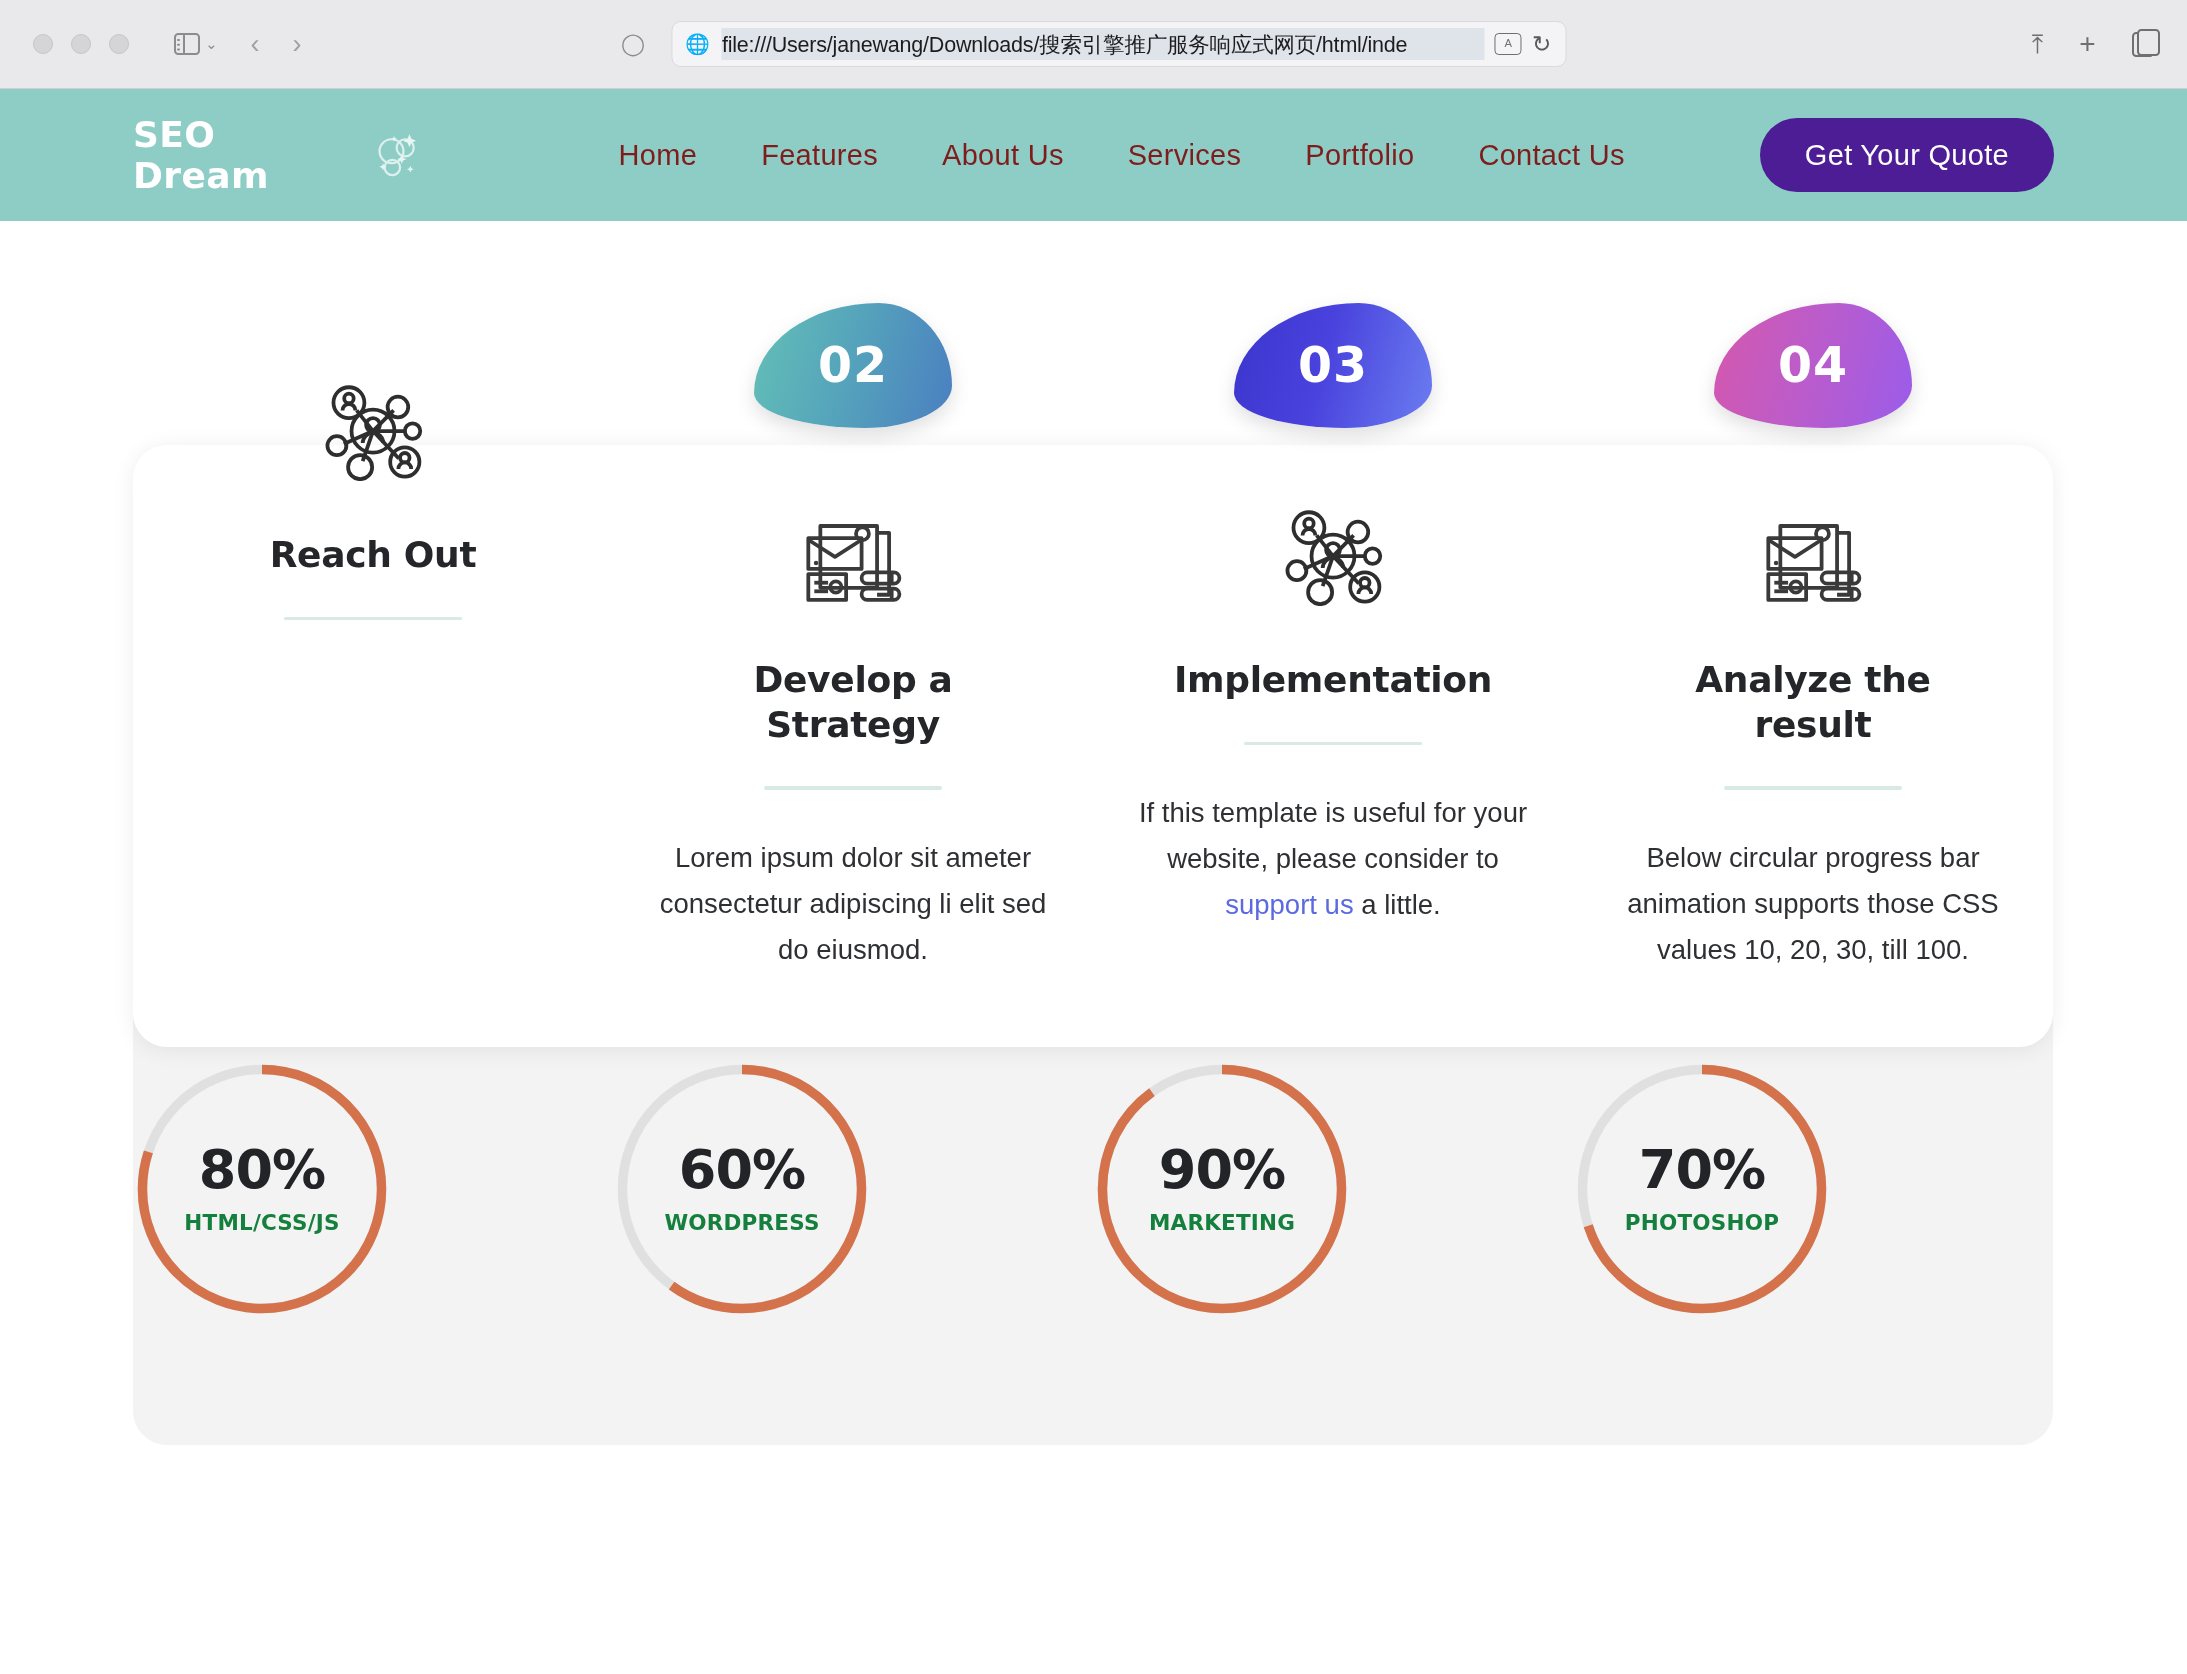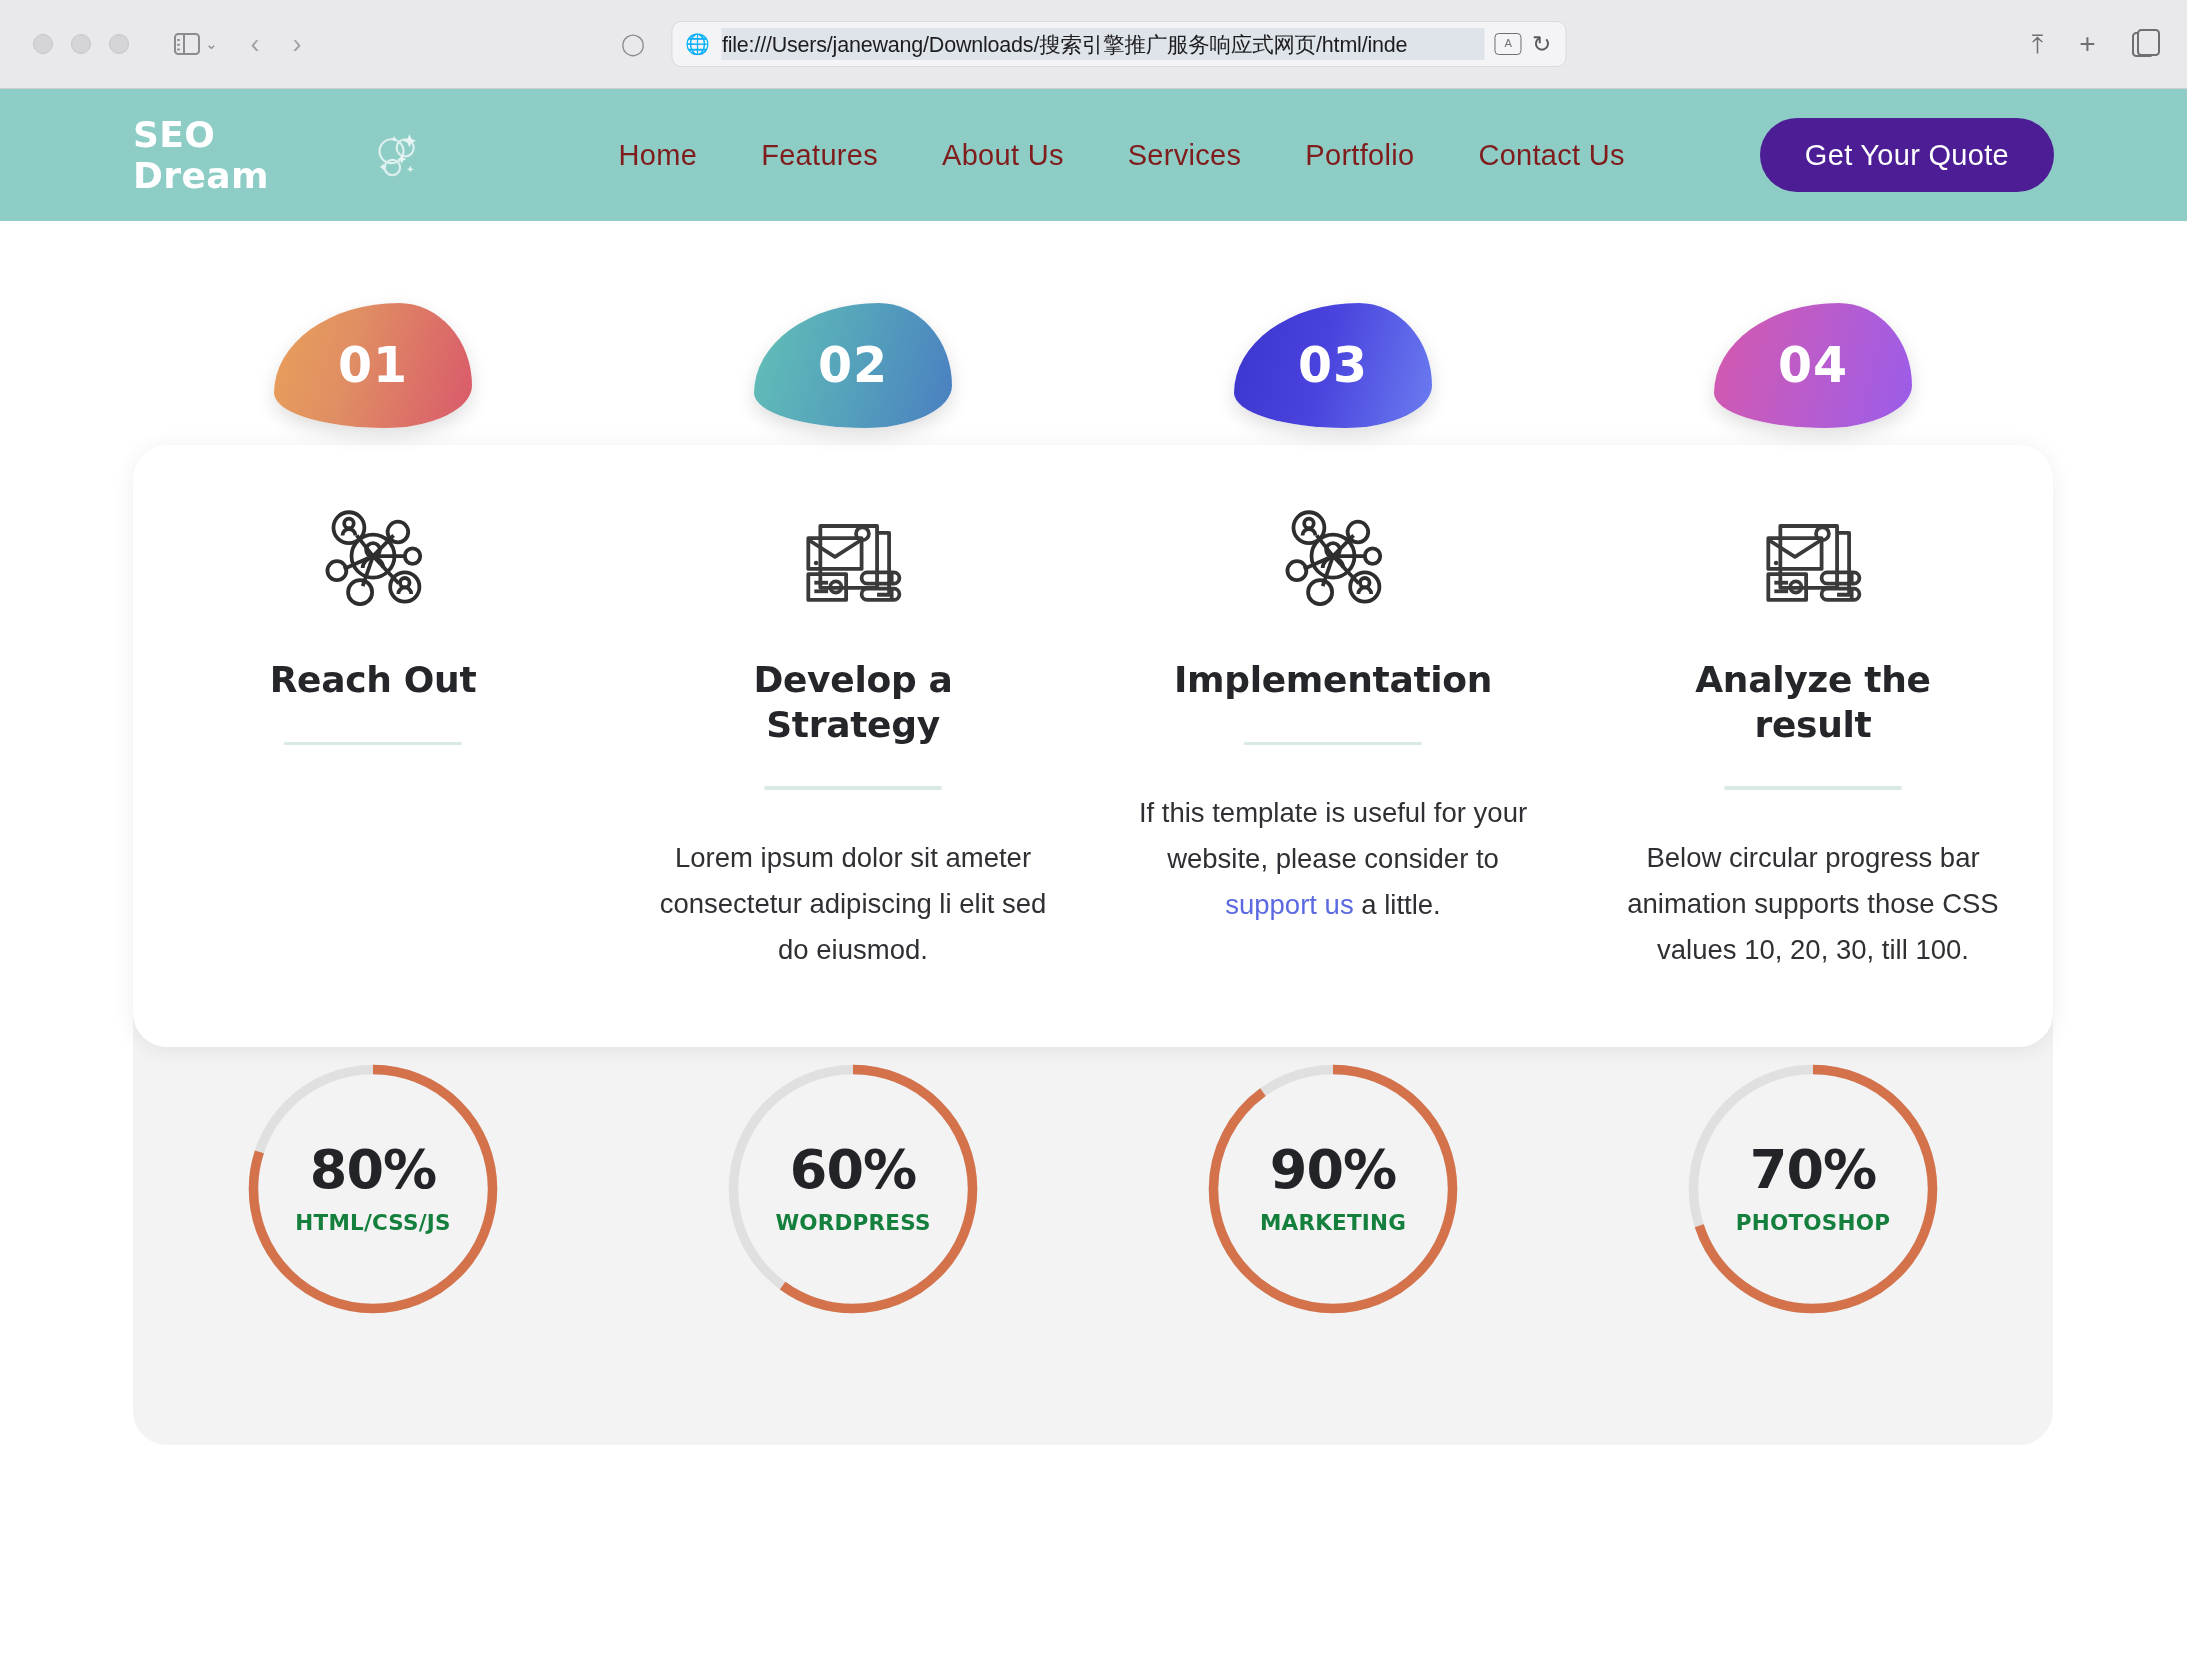--- a/index.html
+++ b/index.html
@@ -292,21 +292,21 @@
   .step-text a { color: #5b6ae0; text-decoration: none; }
 
   
   .progress-grid {
     position: absolute;
     top: 757px; left: 0;
     width: 1920px;
     display: flex;
     z-index: 2;
   }
-  .prog-col { flex: 1 1 0; display: flex; justify-content: center; }
+  .prog-col { flex: 1 1 0; display: flex; justify-content: flex-start; }
   .prog-ring { position: relative; width: 258px; height: 258px; }
   .prog-ring svg { position: absolute; inset: 0; }
   .prog-center {
     position: absolute;
     inset: 0;
     display: flex;
     flex-direction: column;
     align-items: center;
     justify-content: center;
   }
@@ -401,24 +401,20 @@
   </div>
 
   <div class="steps-section">
 
     <div class="white-card"></div>
     <div class="gray-card"></div>
 
     <div class="steps-grid">
 
       <div class="step-col">
-        <div class="blob-wrap">
-          <span class="blob" style="background:linear-gradient(105deg,#e9a05a 0%,#e08f63 38%,#d9596b 100%);"></span>
-          <span class="blob-num">01</span>
-        </div>
         <span class="step-icon">
           <svg viewBox="0 0 128 115" width="110" height="99">
             <g stroke="#2e2e2e" stroke-width="4.4" fill="none">
               <line x1="45" y1="33" x2="64" y2="57"></line>
                 <line x1="64" y1="57" x2="88" y2="33"></line>
               <line x1="64" y1="57" x2="103" y2="57"></line>
                 <line x1="64" y1="57" x2="30" y2="72"></line>
               <line x1="64" y1="57" x2="52" y2="92"></line>
                 <line x1="64" y1="57" x2="94" y2="89"></line>
               <circle cx="64" cy="57" r="25"></circle>

